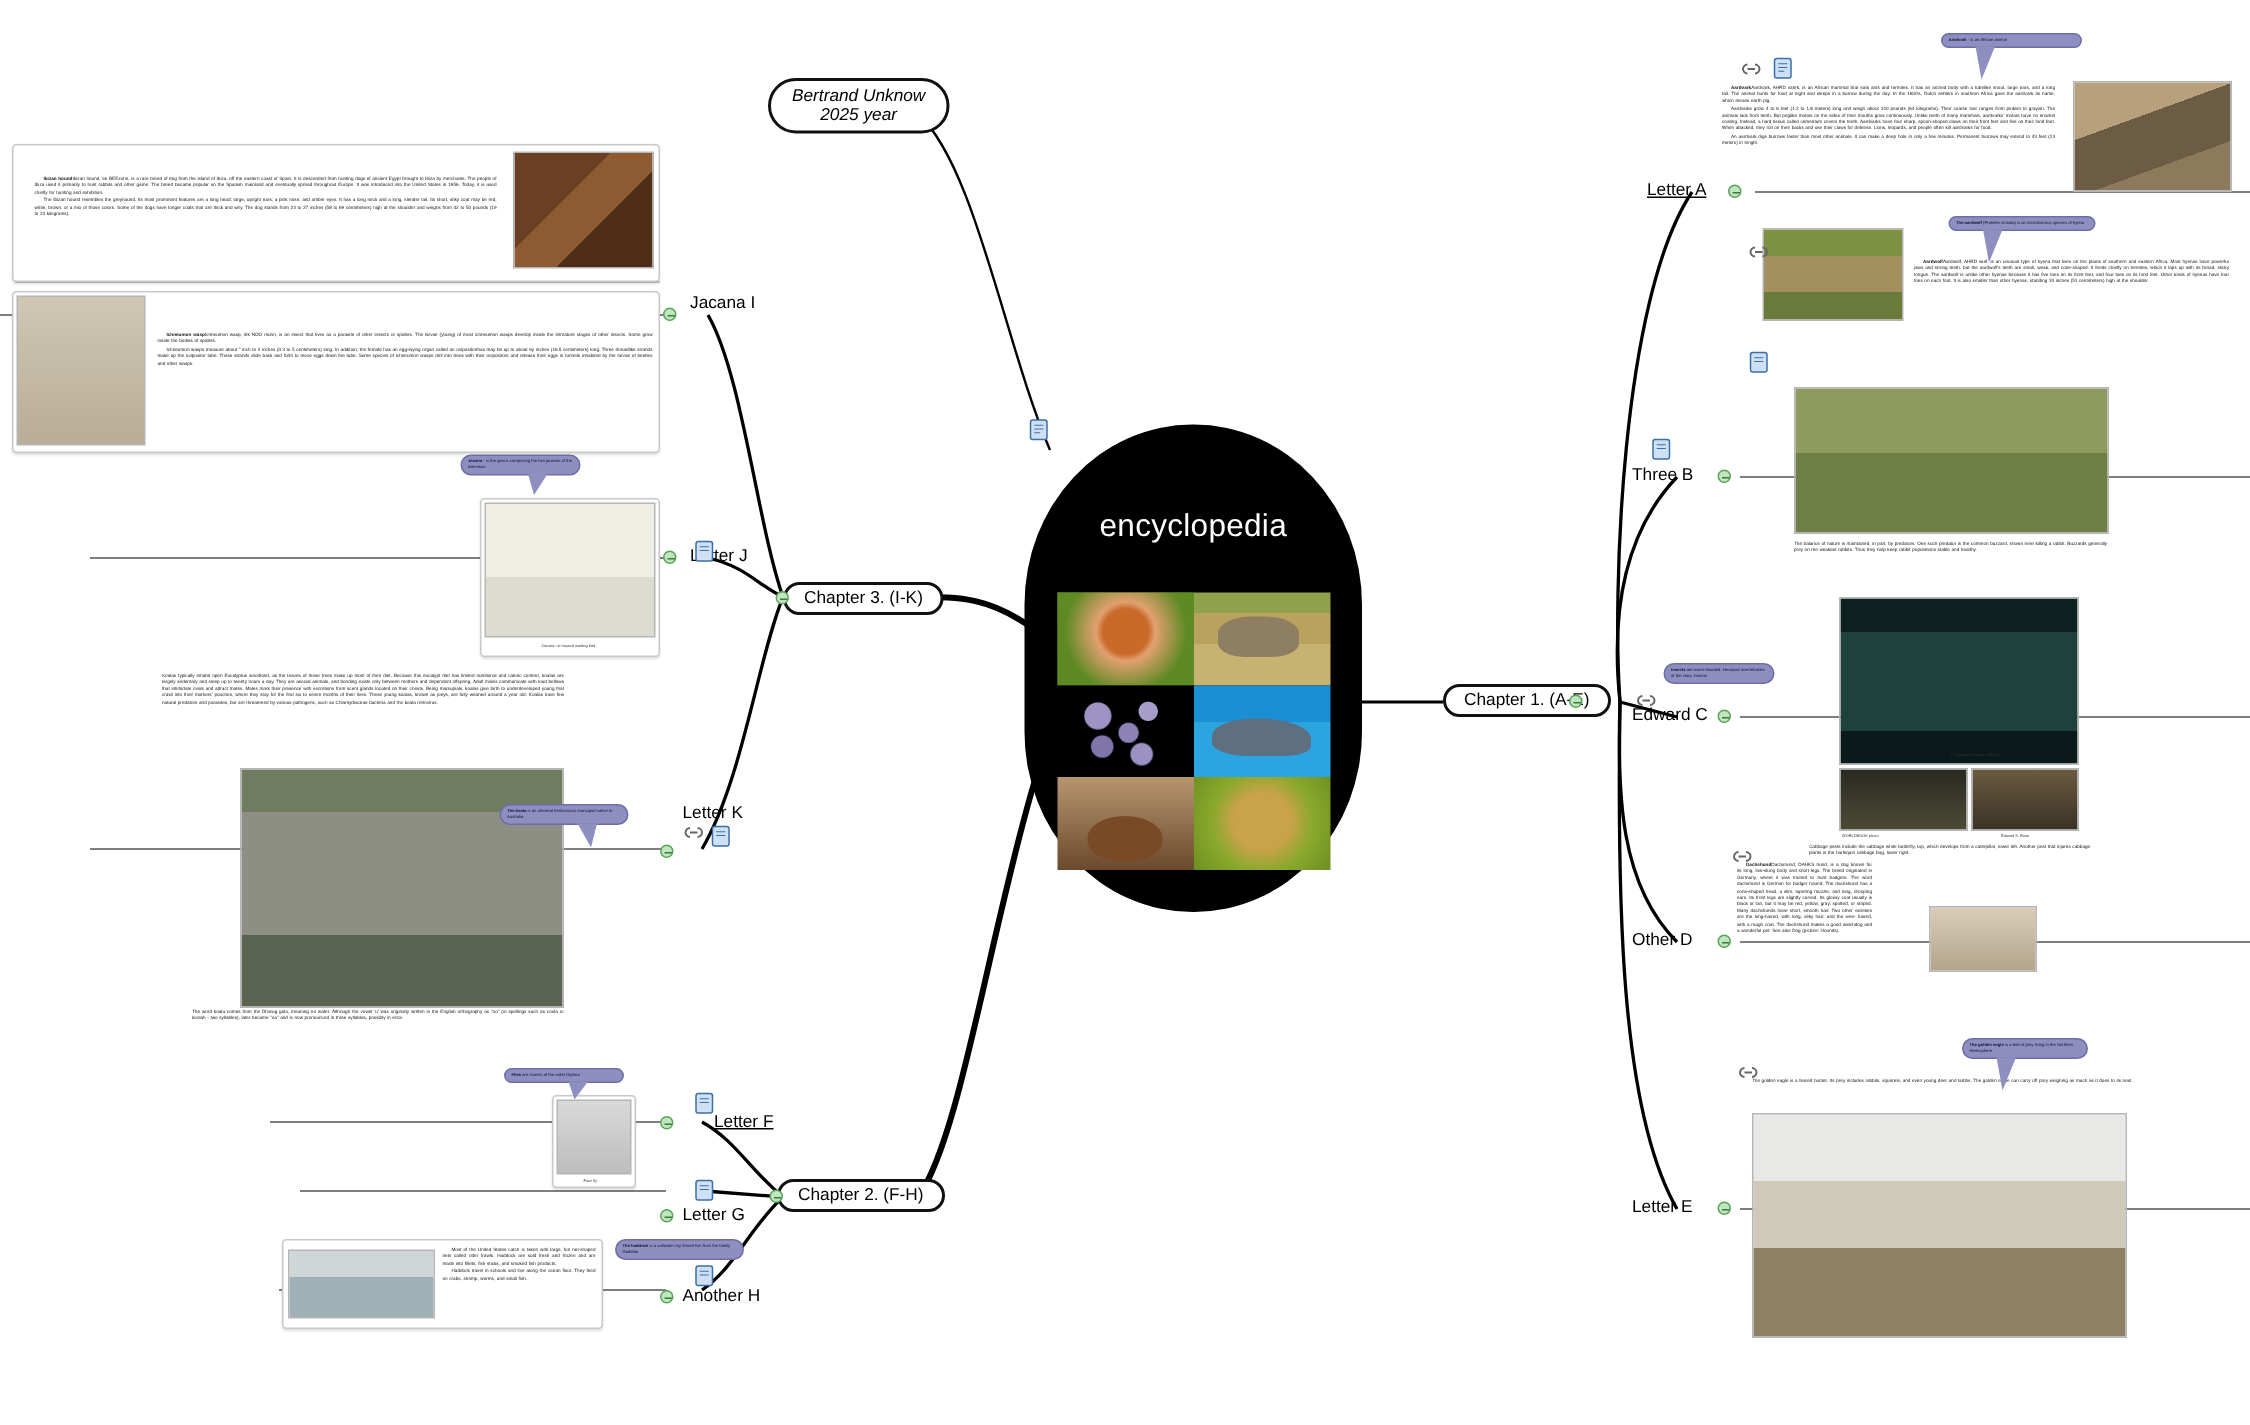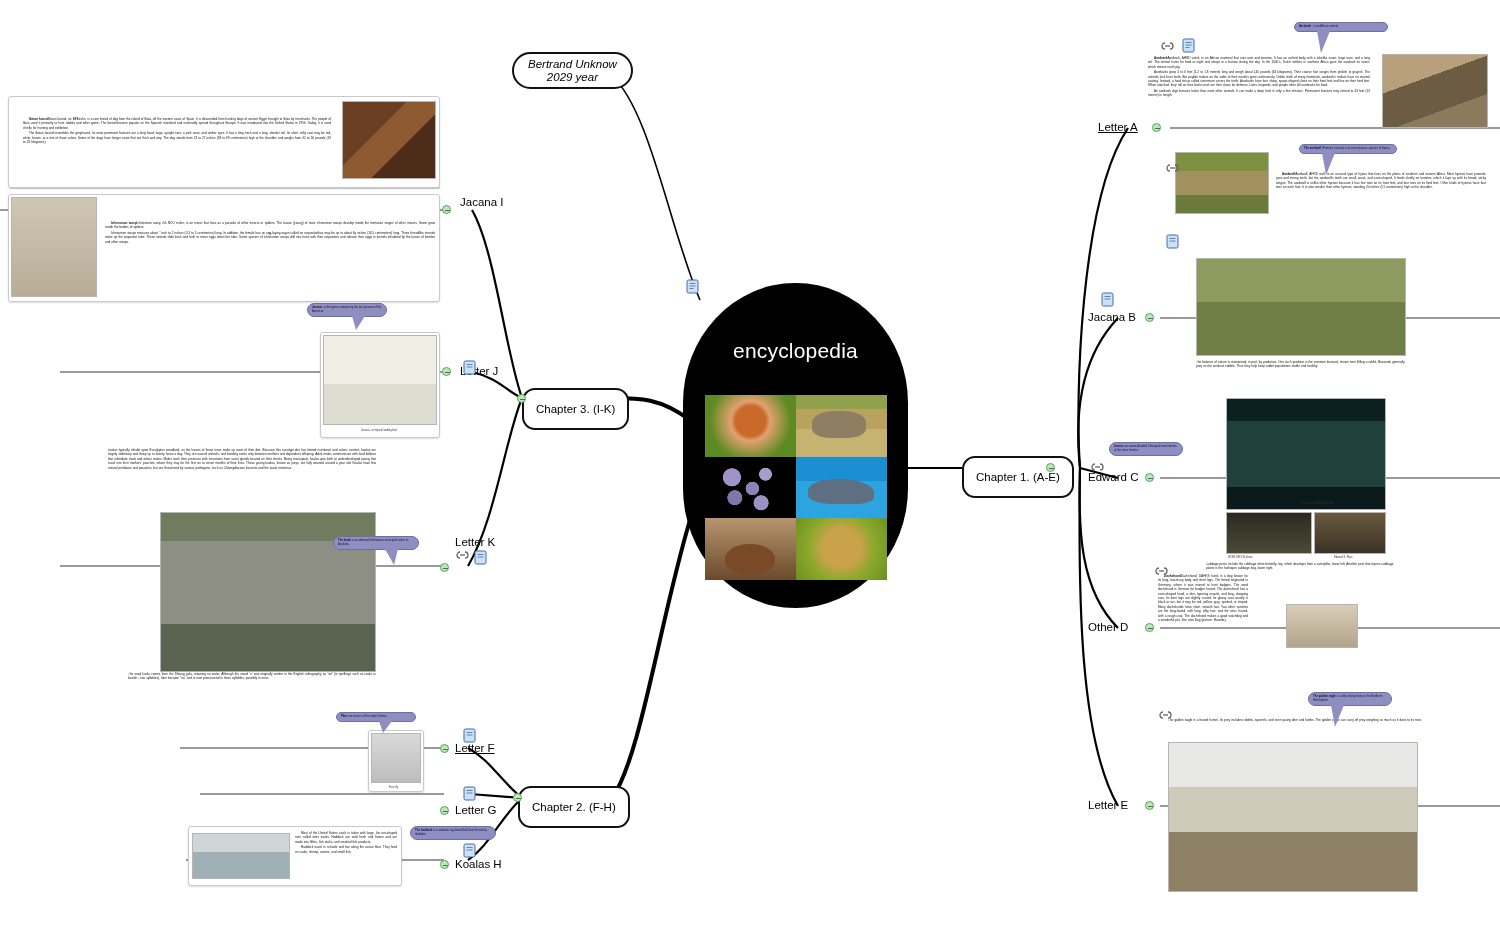--- a/index.html
+++ b/index.html
@@ -60,21 +60,21 @@
   .cg-bat { background: linear-gradient(#b6956f,#6b4a2c); position:relative; }
   .cg-bat:after { content:""; position:absolute; left:22%; top:42%; width:56%; height:48%; background:#7a4a26; border-radius:50% 50% 45% 45%; }
   .cg-eagle { background: radial-gradient(circle at 50% 48%, #c9a24a 0 34%, #8aa92b 60%, #6c8f22 100%); }
 
   
   .chapter {
     position: absolute;
     background: #ffffff;
     border: 2px solid #111;
     border-radius: 13px;
-    height: 42px;
+    height: 22px;
     padding: 0 12px;
     display: flex; align-items: center; justify-content: center;
     font-size: 11.5px; color: #000;
     white-space: nowrap;
     z-index: 18;
   }
   .chapter.big { height: 37px; border-radius: 19px; flex-direction: column; line-height: 13px; padding: 0 14px; font-style: italic; }
 
   
   .letter {
@@ -215,21 +215,21 @@
       <div class="cg cg-elephant"></div>
       <div class="cg cg-berry"></div>
       <div class="cg cg-dolphin"></div>
       <div class="cg cg-bat"></div>
       <div class="cg cg-eagle"></div>
     </div>
   </div>
 
   <div class="chapter big" style="left:512px; top:52px;">
     <span>Bertrand Unknow</span>
-    <span>2029 year</span>
+    <span>2025 year</span>
   </div>
 
   <div class="chapter" style="left:962px; top:456px;">
     <span>Chapter 1. (A-E)</span>
   </div>
   <div class="dot minus" style="left:1046px; top:463px;"></div>
 
   <div class="chapter" style="left:518px; top:786px;">
     <span>Chapter 2. (F-H)</span>
   </div>
@@ -239,21 +239,21 @@
     <span>Chapter 3. (I-K)</span>
   </div>
   <div class="dot minus" style="left:517px; top:394px;"></div>
 
   <div class="letter" style="left:1098px; top:121px;text-decoration:underline;">
     <span>Letter A</span>
   </div>
   <div class="dot minus" style="left:1152px; top:123px;"></div>
 
   <div class="letter" style="left:1088px; top:311px;">
-    <span>Jacana B</span>
+    <span>Three B</span>
   </div>
   <div class="dot minus" style="left:1145px; top:313px;"></div>
 
   <div class="letter" style="left:1088px; top:471px;">
     <span>Edward C</span>
   </div>
   <div class="dot minus" style="left:1145px; top:473px;"></div>
 
   <div class="letter" style="left:1088px; top:621px;">
     <span>Other D</span>
@@ -273,32 +273,32 @@
   <div class="letter" style="left:460px; top:365px;">
     <span>Letter J</span>
   </div>
   <div class="dot minus" style="left:442px; top:367px;"></div>
 
   <div class="letter" style="left:455px; top:536px;">
     <span>Letter K</span>
   </div>
   <div class="dot minus" style="left:440px; top:563px;"></div>
 
-  <div class="letter" style="left:455px; top:742px;text-decoration:underline;">
+  <div class="letter" style="left:476px; top:742px;text-decoration:underline;">
     <span>Letter F</span>
   </div>
   <div class="dot minus" style="left:440px; top:744px;"></div>
 
   <div class="letter" style="left:455px; top:804px;">
     <span>Letter G</span>
   </div>
   <div class="dot minus" style="left:440px; top:806px;"></div>
 
   <div class="letter" style="left:455px; top:858px;">
-    <span>Koalas H</span>
+    <span>Another H</span>
   </div>
   <div class="dot minus" style="left:440px; top:860px;"></div>
 
   <svg class="note-icon" style="left:686px; top:279px;" viewBox="0 0 13 15">
     <rect x="1" y="1" width="11" height="13" rx="1.5" fill="#cfe0f5" stroke="#3b6fa8"></rect>
     <line x1="3.5" y1="4.5" x2="9.5" y2="4.5" stroke="#3b6fa8" stroke-width=".8"></line>
     <line x1="3.5" y1="7" x2="9.5" y2="7" stroke="#3b6fa8" stroke-width=".8"></line>
     <line x1="3.5" y1="9.5" x2="7.5" y2="9.5" stroke="#3b6fa8" stroke-width=".8"></line>
   </svg>
 

